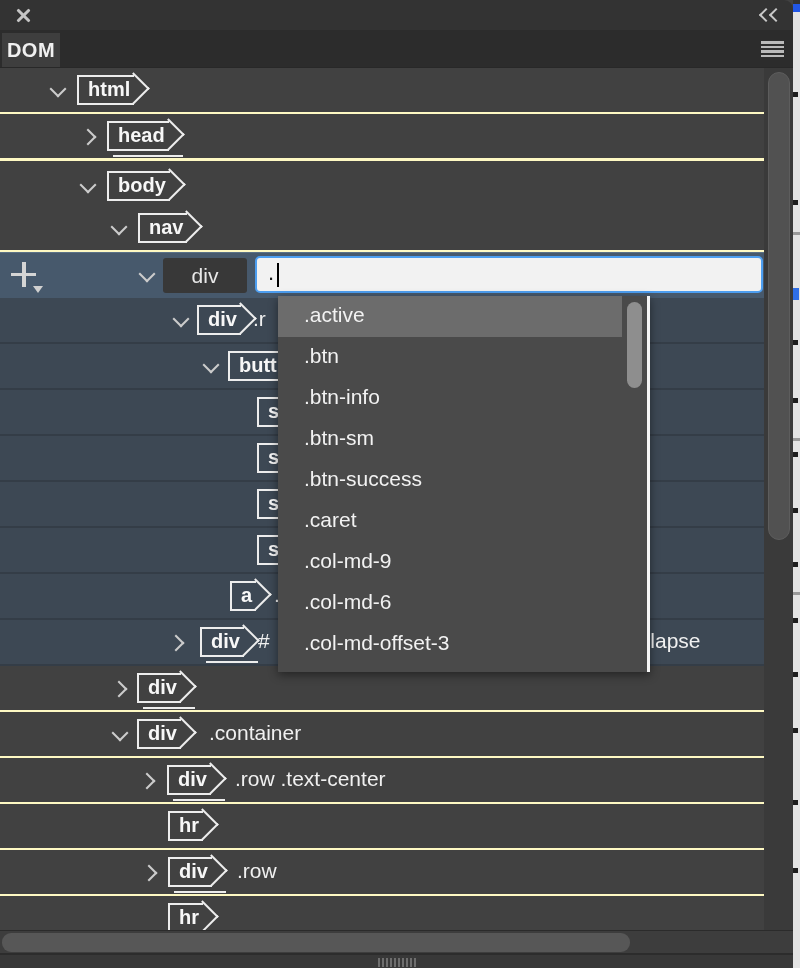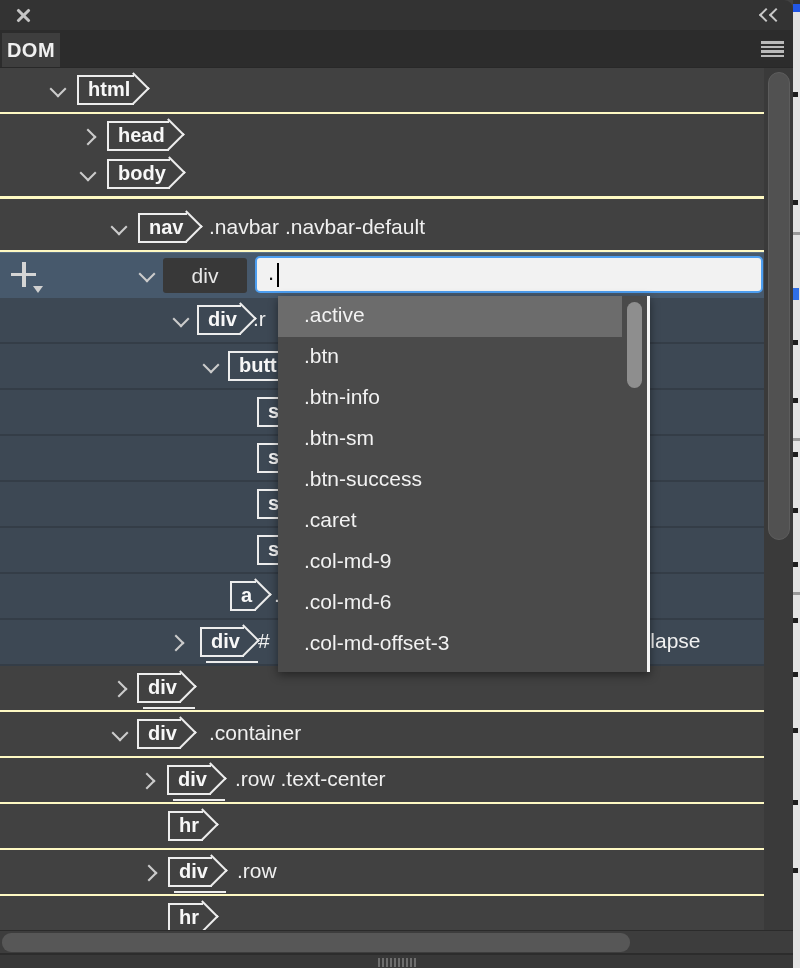--- a/index.html
+++ b/index.html
@@ -114,32 +114,31 @@
   <span class="badge" style="left:77px">
       <b>html</b>
     </span>
 </div>
 <div class="abs trow" style="top:114px">
   <span class="chev right" style="left:82px"></span>
   <span class="badge stacked" style="left:107px">
       <b>head</b>
     </span>
 </div>
-<div class="abs trow" style="top:152px">
+<div class="abs trow" style="top:164px">
   <span class="chev down" style="left:82px"></span>
   <span class="badge" style="left:107px">
       <b>body</b>
     </span>
 </div>
 <div class="abs trow" style="top:206px">
   <span class="chev down" style="left:113px"></span>
   <span class="badge" style="left:138px">
       <b>nav</b>
     </span>
-  <span class="classes" style="left:209px">.navbar .navbar-default</span>
 </div>
 
 <div class="abs edit-row">
   <span class="plus-icon">
       <span class="plus-caret"></span>
     </span>
   <span class="chev down edit-chev"></span>
   <span class="tagbox">div</span>
   <span class="class-input">
     <span class="val">.</span>

